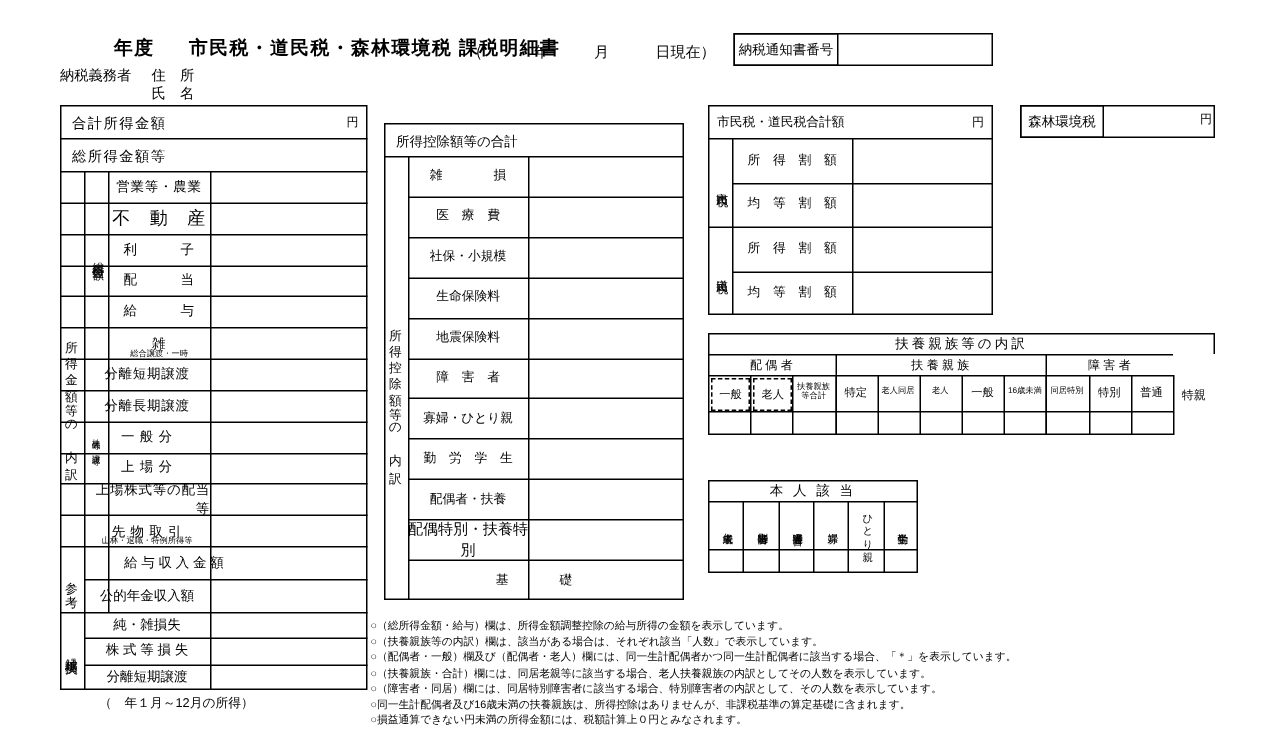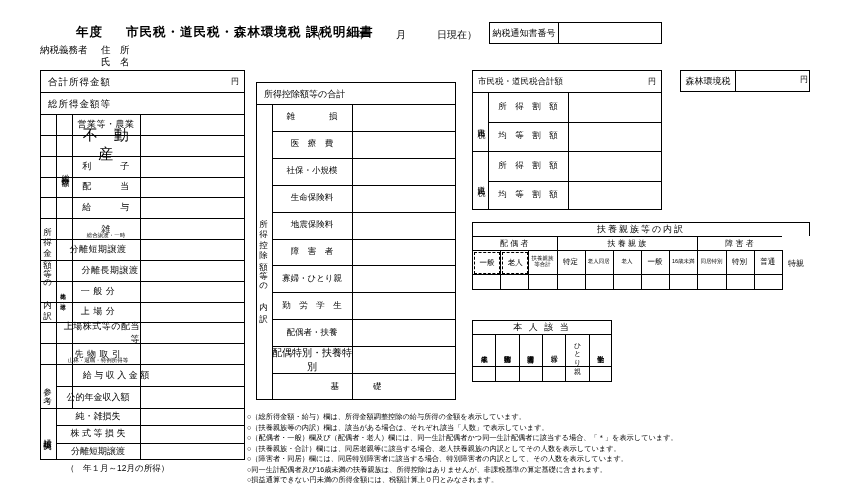--- a/index.html
+++ b/index.html
@@ -62,40 +62,40 @@
 <div class="colline" style="left:140px;top:114px;height:346px;"></div>
 
 <div class="abs vtxt ctr" style="left:40px;top:118px;width:16px;height:290px;font-size:8.5px;">所　得　金　額　等　の　内　訳</div>
 <div class="abs vtxt ctr" style="left:56px;top:116px;width:16px;height:108px;font-size:8px;">総所得金額</div>
 <div class="abs vtxt ctr" style="left:56px;top:272px;width:16px;height:46px;font-size:5.5px;">株式等の譲渡等</div>
 
 <div id="income-rows">
     <div class="abs ctr" style="left: 72px; top: 114px; width: 68px; height: 20.8333px; font-size: 9px; letter-spacing: 0.5px;">営業等・農業</div>
     <div class="abs lft" style="left: 141px; top: 114px; width: 103px; height: 20.8333px; padding-left: 4px;"></div>
     <div class="rowline" style="left: 40px; top: 134.833px; width: 205px;"></div>
-    <div class="abs ctr" style="left: 72px; top: 134.833px; width: 68px; height: 20.8333px; font-size: 15px; letter-spacing: 0.5px;">不　動　産</div>
+    <div class="abs ctr" style="left: 72px; top: 134.833px; width: 68px; height: 20.8333px; font-size: 12px; letter-spacing: 0.5px;">不　動　産</div>
     <div class="abs lft" style="left: 141px; top: 134.833px; width: 103px; height: 20.8333px; padding-left: 4px;"></div>
     <div class="rowline" style="left: 40px; top: 155.667px; width: 205px;"></div>
     <div class="abs ctr" style="left: 72px; top: 155.667px; width: 68px; height: 20.8333px; font-size: 9px; letter-spacing: 0.5px;">利　　　子</div>
     <div class="abs lft" style="left: 141px; top: 155.667px; width: 103px; height: 20.8333px; padding-left: 4px;"></div>
     <div class="rowline" style="left: 40px; top: 176.5px; width: 205px;"></div>
     <div class="abs ctr" style="left: 72px; top: 176.5px; width: 68px; height: 20.8333px; font-size: 9px; letter-spacing: 0.5px;">配　　　当</div>
     <div class="abs lft" style="left: 141px; top: 176.5px; width: 103px; height: 20.8333px; padding-left: 4px;"></div>
     <div class="rowline" style="left: 40px; top: 197.333px; width: 205px;"></div>
     <div class="abs ctr" style="left: 72px; top: 197.333px; width: 68px; height: 20.8333px; font-size: 9px; letter-spacing: 0.5px; text-align: right;">給　　　与</div>
     <div class="abs lft" style="left: 141px; top: 197.333px; width: 103px; height: 20.8333px; padding-left: 4px;"></div>
     <div class="rowline" style="left: 40px; top: 218.167px; width: 205px;"></div>
     <div class="abs ctr" style="left: 72px; top: 219.167px; width: 68px; height: 20.8333px; font-size: 9px; letter-spacing: 0.5px;">雑</div>
     <div class="abs ctr" style="left: 72px; top: 231px; width: 68px; height: 8px; font-size: 5.5px;">総合譲渡・一時</div>
     <div class="abs lft" style="left: 141px; top: 218.167px; width: 103px; height: 20.8333px; padding-left: 4px;"></div>
     <div class="rowline" style="left: 40px; top: 239px; width: 205px;"></div>
     <div class="abs ctr" style="left: 56px; top: 239px; width: 84px; height: 20.8333px; font-size: 9px; letter-spacing: 0.5px;">分離短期譲渡</div>
     <div class="abs lft" style="left: 141px; top: 239px; width: 103px; height: 20.8333px; padding-left: 4px;"></div>
     <div class="rowline" style="left: 40px; top: 259.833px; width: 205px;"></div>
-    <div class="abs ctr" style="left: 56px; top: 259.833px; width: 84px; height: 20.8333px; font-size: 9px; letter-spacing: 0.5px; padding-left: 12px;">分離長期譲渡</div>
+    <div class="abs ctr" style="left: 56px; top: 259.833px; width: 84px; height: 20.8333px; font-size: 9px; letter-spacing: 0.5px;">分離長期譲渡</div>
     <div class="abs lft" style="left: 141px; top: 259.833px; width: 103px; height: 20.8333px; padding-left: 4px;"></div>
     <div class="rowline" style="left: 40px; top: 280.667px; width: 205px;"></div>
     <div class="abs ctr" style="left: 56px; top: 280.667px; width: 84px; height: 20.8333px; font-size: 9px; letter-spacing: 0.5px;">一 般 分</div>
     <div class="abs lft" style="left: 141px; top: 280.667px; width: 103px; height: 20.8333px; padding-left: 4px;"></div>
     <div class="rowline" style="left: 40px; top: 301.5px; width: 205px;"></div>
     <div class="abs ctr" style="left: 56px; top: 301.5px; width: 84px; height: 20.8333px; font-size: 9px; letter-spacing: 0.5px;">上 場 分</div>
     <div class="abs lft" style="left: 141px; top: 301.5px; width: 103px; height: 20.8333px; padding-left: 4px;"></div>
     <div class="rowline" style="left: 40px; top: 322.333px; width: 205px;"></div>
     <div class="abs ctr" style="left: 56px; top: 322.333px; width: 84px; height: 20.8333px; font-size: 9px; letter-spacing: 0.5px; text-align: right;">上場株式等の配当等</div>
     <div class="abs lft" style="left: 141px; top: 322.333px; width: 103px; height: 20.8333px; padding-left: 4px;"></div>

